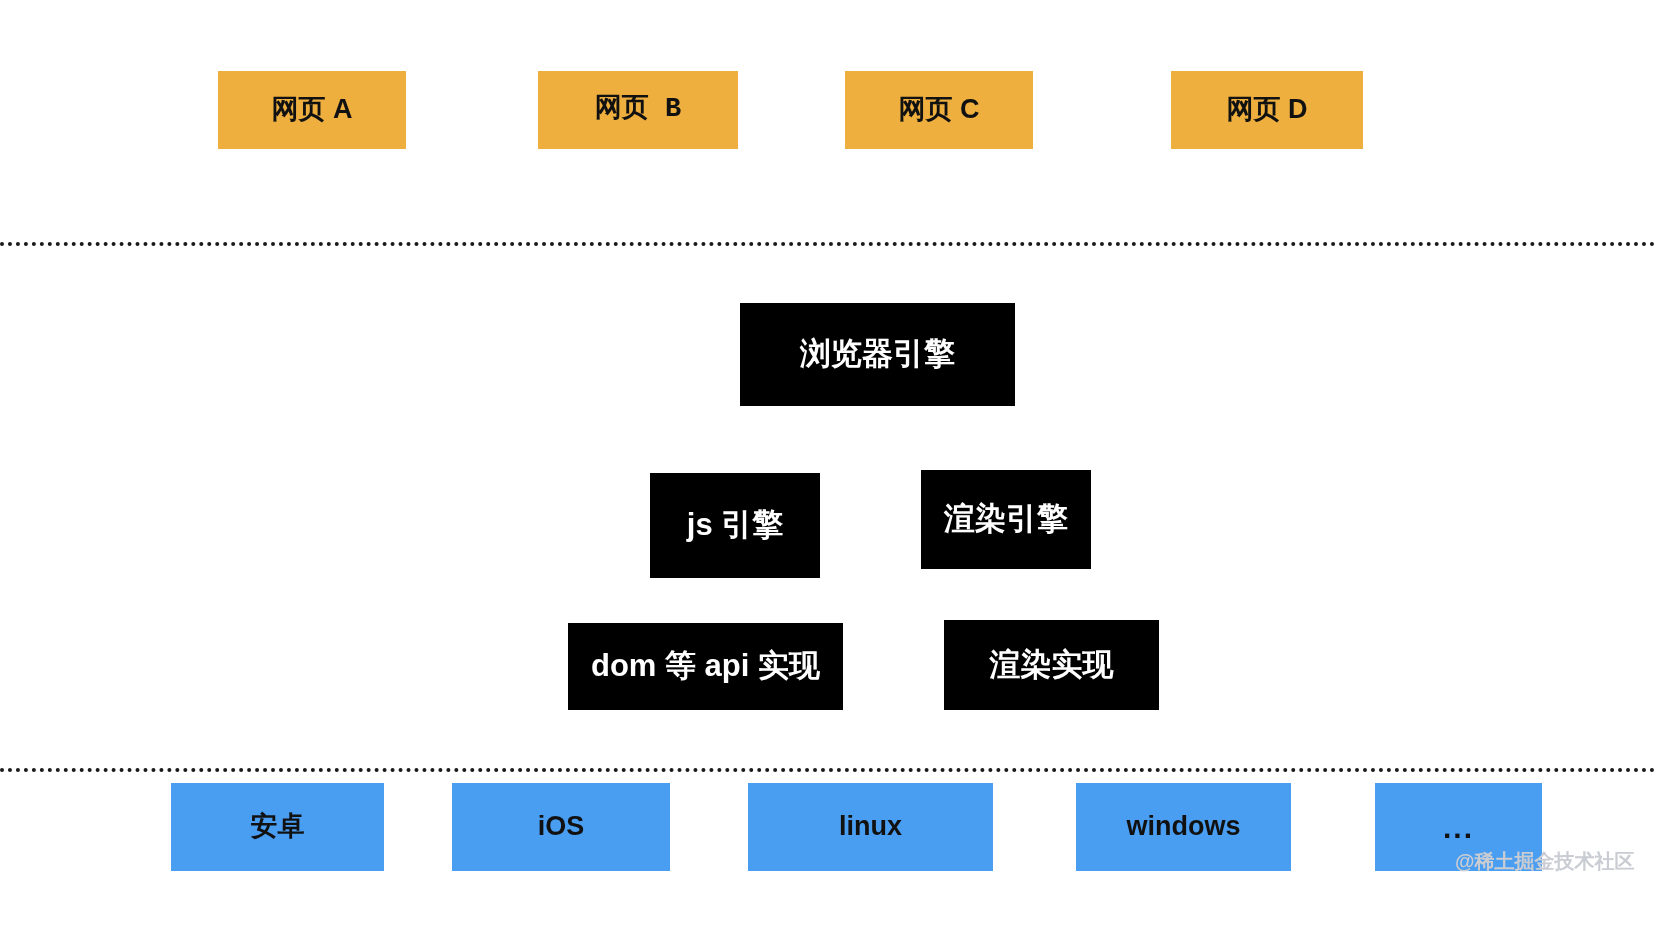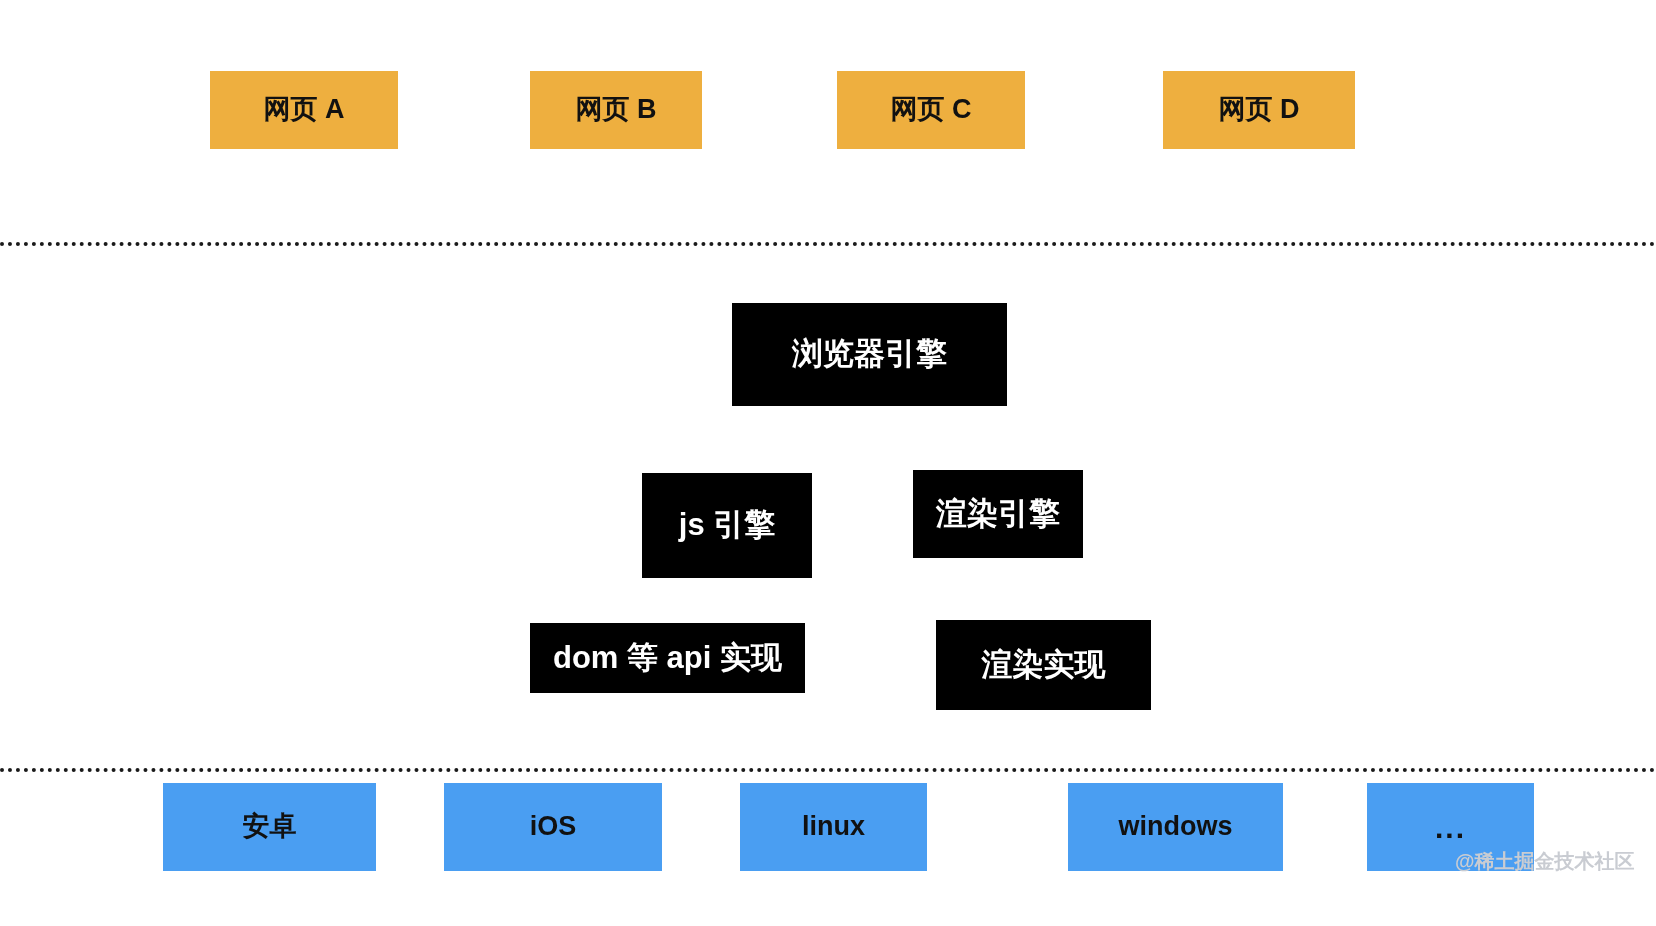--- a/index.html
+++ b/index.html
@@ -19,20 +19,21 @@
   }
   .box {
     position: absolute;
     display: flex;
     align-items: center;
     justify-content: center;
     box-sizing: border-box;
     text-align: center;
     line-height: 1.1;
     white-space: nowrap;
+    margin-left: 8px;
   }
   .box-webpage {
     background: #eeaf3f;
     color: #111111;
     font-size: 27px;
     font-weight: 700;
   }
   .box-engine {
     background: #000000;
     color: #ffffff;
@@ -65,57 +66,57 @@
   }
 </style>
 </head>
 <body>
 
 <div id="canvas">
 
   <div class="box box-webpage" style="left:210px; top:71px; width:188px; height:78px;">
     <span>网页 A</span>
   </div>
-  <div class="box box-webpage" style="left:530px; top:71px; width:172px; height:78px;">
+  <div class="box box-webpage" style="left:530px; top:71px; width:200px; height:78px;font-family:Liberation Mono, monospace;">
     <span>网页 B</span>
   </div>
   <div class="box box-webpage" style="left:837px; top:71px; width:188px; height:78px;">
     <span>网页 C</span>
   </div>
   <div class="box box-webpage" style="left:1163px; top:71px; width:192px; height:78px;">
     <span>网页 D</span>
   </div>
 
   <div class="divider" style="top:242px;"></div>
 
   <div class="box box-engine" style="left:732px; top:303px; width:275px; height:103px;">
     <span>浏览器引擎</span>
   </div>
   <div class="box box-engine" style="left:642px; top:473px; width:170px; height:105px;">
     <span>js 引擎</span>
   </div>
-  <div class="box box-engine" style="left:913px; top:470px; width:170px; height:88px;">
+  <div class="box box-engine" style="left:913px; top:470px; width:170px; height:99px;">
     <span>渲染引擎</span>
   </div>
-  <div class="box box-engine" style="left:530px; top:623px; width:275px; height:70px;">
+  <div class="box box-engine" style="left:560px; top:623px; width:275px; height:87px;">
     <span>dom 等 api 实现</span>
   </div>
   <div class="box box-engine" style="left:936px; top:620px; width:215px; height:90px;">
     <span>渲染实现</span>
   </div>
 
   <div class="divider" style="top:768px;"></div>
 
   <div class="box box-os" style="left:163px; top:783px; width:213px; height:88px;">
     <span>安卓</span>
   </div>
   <div class="box box-os" style="left:444px; top:783px; width:218px; height:88px;">
     <span>iOS</span>
   </div>
-  <div class="box box-os" style="left:740px; top:783px; width:187px; height:88px;">
+  <div class="box box-os" style="left:740px; top:783px; width:245px; height:88px;">
     <span>linux</span>
   </div>
   <div class="box box-os" style="left:1068px; top:783px; width:215px; height:88px;">
     <span>windows</span>
   </div>
   <div class="box box-os ellipsis-box" style="left:1367px; top:783px; width:167px; height:88px;">
     <span>...</span>
   </div>
 
   <div class="watermark" style="left:1455px; top:848px;">@稀土掘金技术社区</div>

